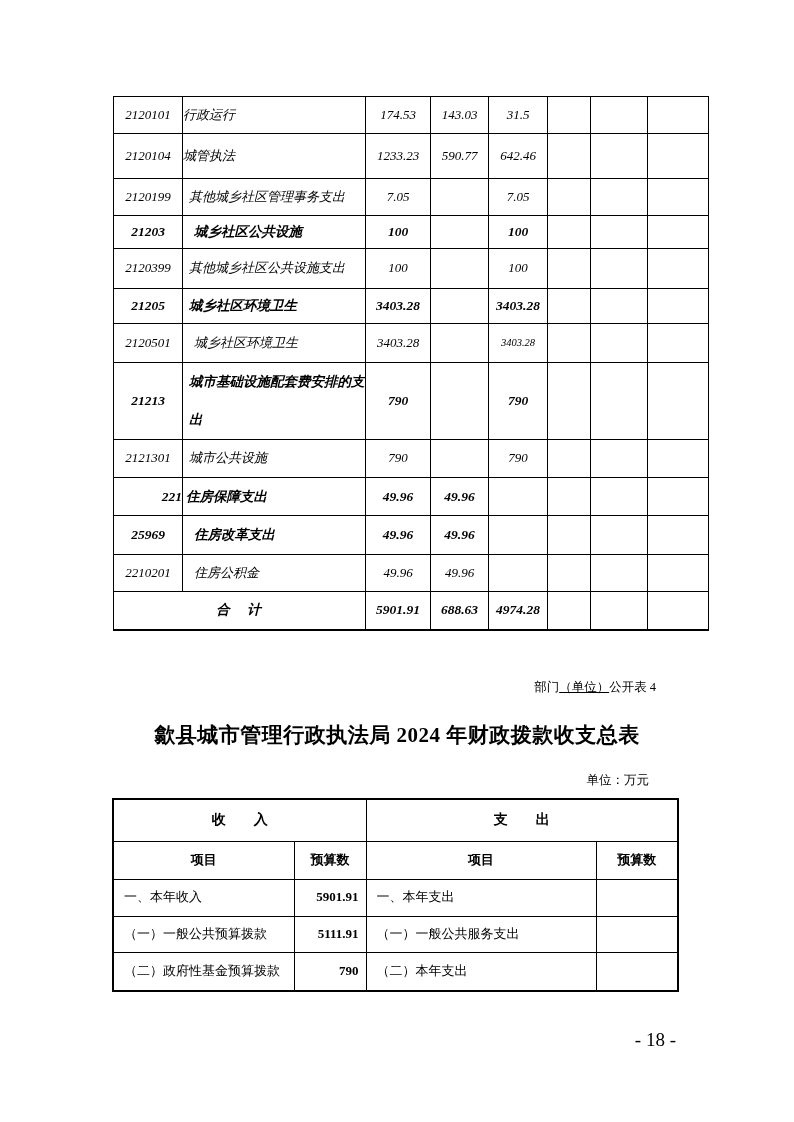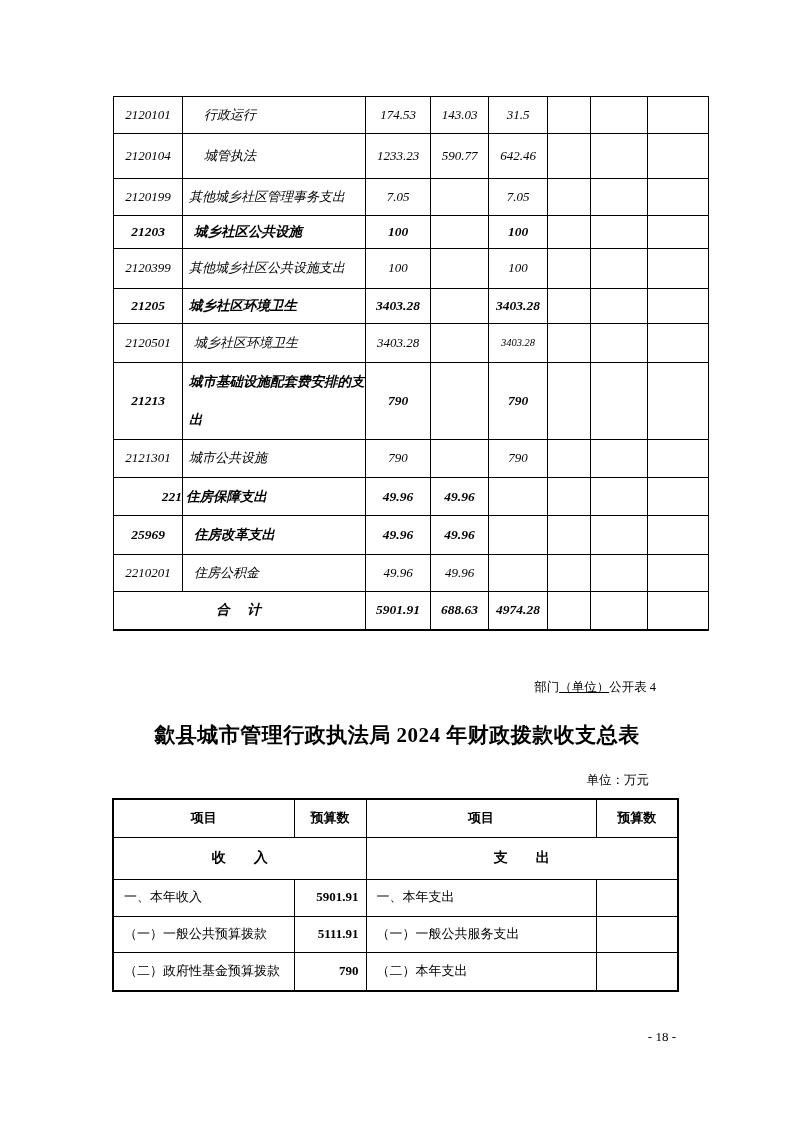--- a/index.html
+++ b/index.html
@@ -14,35 +14,35 @@
   .t1{left:113px;top:96px;width:595px;font-style:italic;}
   .t1 td.code{text-align:center;}
   .t1 td.code-left{text-align:right;padding-left:3px;}
   .t1 td.name{text-align:left;}
   .t1 td.num{text-align:center;}
   .t1 tr.bold td{font-weight:bold;font-size:13.5px;}
   .t1 td.small{font-size:10.5px;}
   .t1 td.in-xs{padding-left:3px;}
   .t1 td.in-sm{padding-left:6px;}
   .t1 td.in-md{padding-left:11px;}
-  .t1 td.in-lg{padding-left:21px;margin-left:8px;}
+  .t1 td.in-lg{margin-left:8px;}
   .t1 td.wrap2{line-height:38px;}
   .t1 tr.last td{border-bottom:2px solid #000;}
   .t1 td.total-label{text-align:center;letter-spacing:2px;}
 
   
   .note{position:absolute;left:113px;top:679px;width:595px;box-sizing:border-box;
         text-align:right;padding-right:52px;font-size:12.5px;}
   .note .u{text-decoration:underline;}
   .title{position:absolute;left:0;top:721px;width:794px;text-align:center;
          font-size:21px;font-weight:bold;letter-spacing:0.5px;}
   .unit{position:absolute;left:112px;top:772px;width:565px;box-sizing:border-box;
         text-align:right;padding-right:28px;font-size:12.5px;}
   .pagenum{position:absolute;left:0;top:1029px;width:794px;box-sizing:border-box;
-           text-align:right;padding-right:118px;font-size:13px;}
+           text-align:right;padding-right:118px;font-size:19px;}
 
   
   .t2{left:112px;top:798px;width:565px;border:2px solid #000;}
   .t2 td.head{text-align:center;font-weight:bold;font-size:14px;white-space:pre;}
   .t2 td.subhead{text-align:center;font-weight:bold;font-size:13px;}
   .t2 td.item{text-align:left;padding-left:10px;}
   .t2 td.budget{text-align:right;padding-right:7px;font-weight:bold;}
 </style>
 </head>
 <body>
@@ -200,30 +200,30 @@
   <div class="unit">单位：万元</div>
 
   <table class="t2">
     <colgroup>
       <col style="width:181px">
         <col style="width:72px">
         <col style="width:230px">
         <col style="width:82px">
     </colgroup>
     <tbody>
+      <tr style="height:42px">
+        <td class="head" colspan="2">收　　入</td>
+        <td class="head" colspan="2">支　　出</td>
+      </tr>
       <tr style="height:38px">
         <td class="subhead">项目</td>
         <td class="subhead">预算数</td>
         <td class="subhead">项目</td>
         <td class="subhead">预算数</td>
       </tr>
-      <tr style="height:42px">
-        <td class="head" colspan="2">收　　入</td>
-        <td class="head" colspan="2">支　　出</td>
-      </tr>
       <tr style="height:37px">
         <td class="item">一、本年收入</td>
         <td class="budget">5901.91</td>
         <td class="item">一、本年支出</td>
         <td class="budget"></td>
       </tr>
       <tr style="height:36px">
         <td class="item">（一）一般公共预算拨款</td>
         <td class="budget">5111.91</td>
         <td class="item">（一）一般公共服务支出</td>

